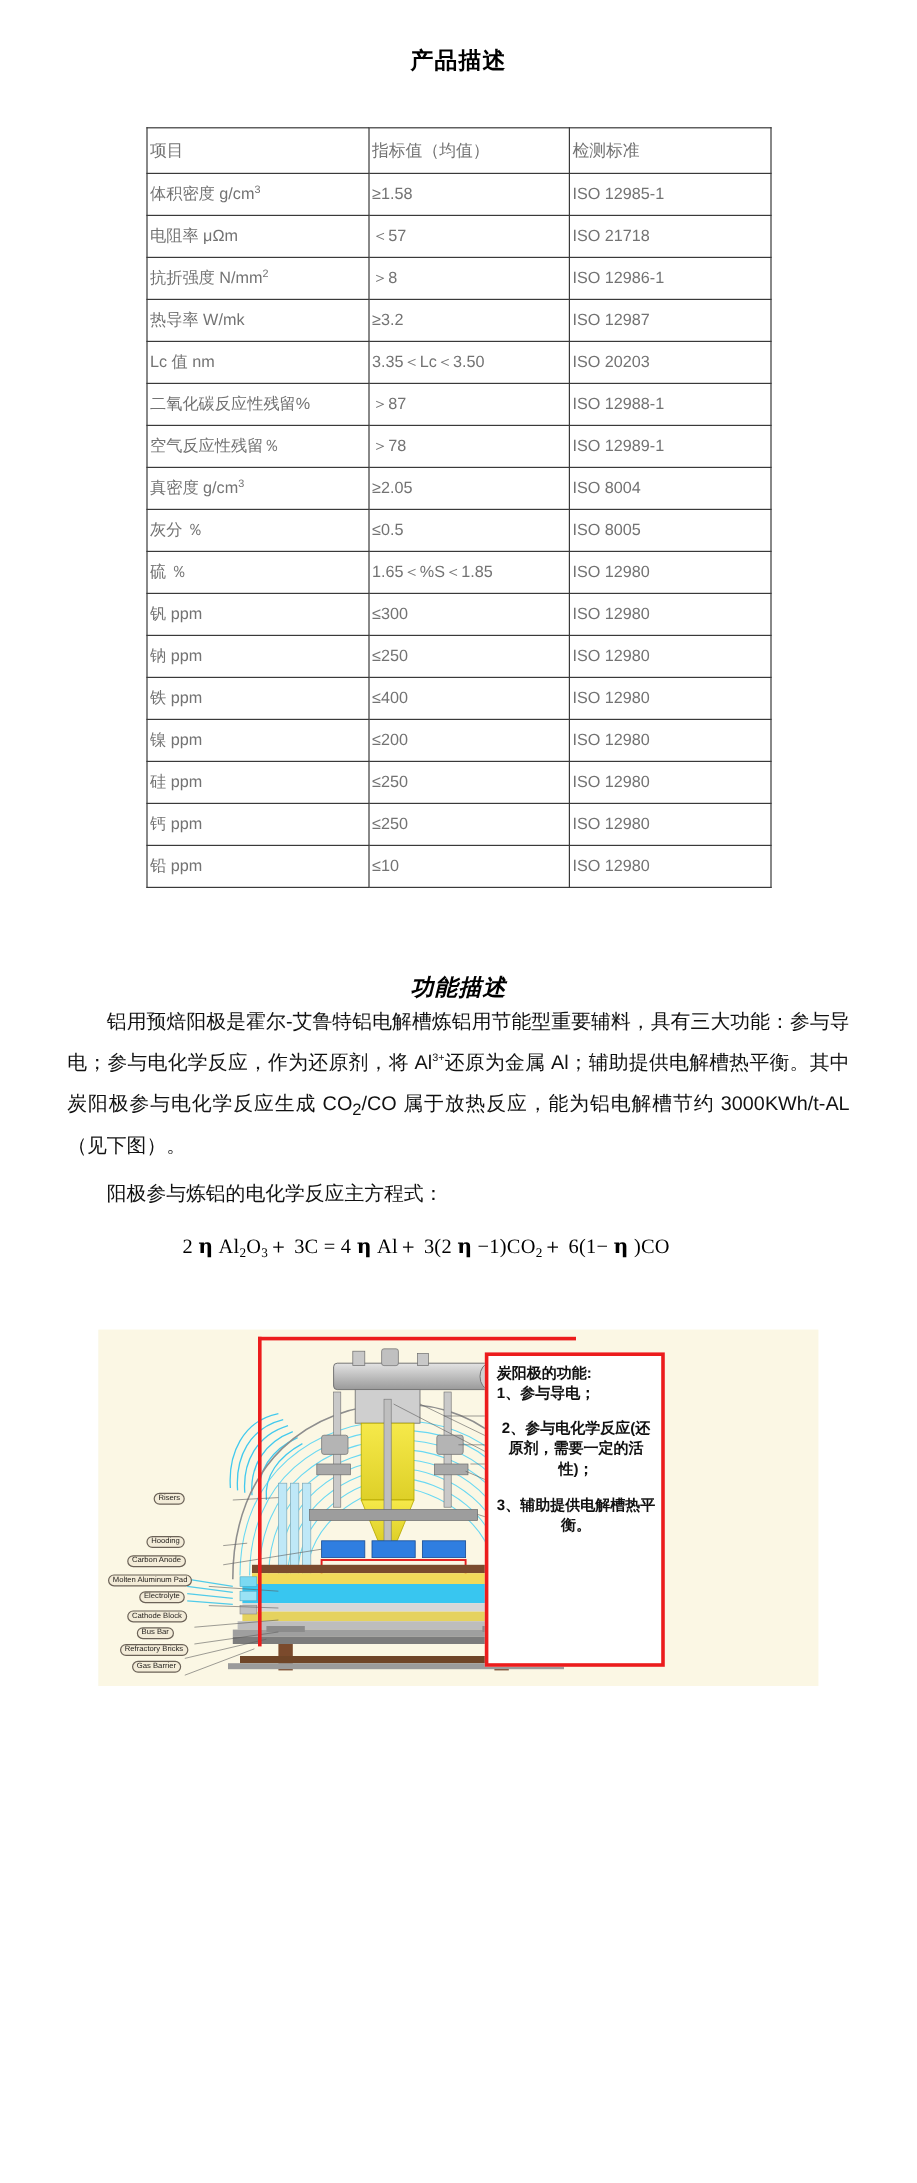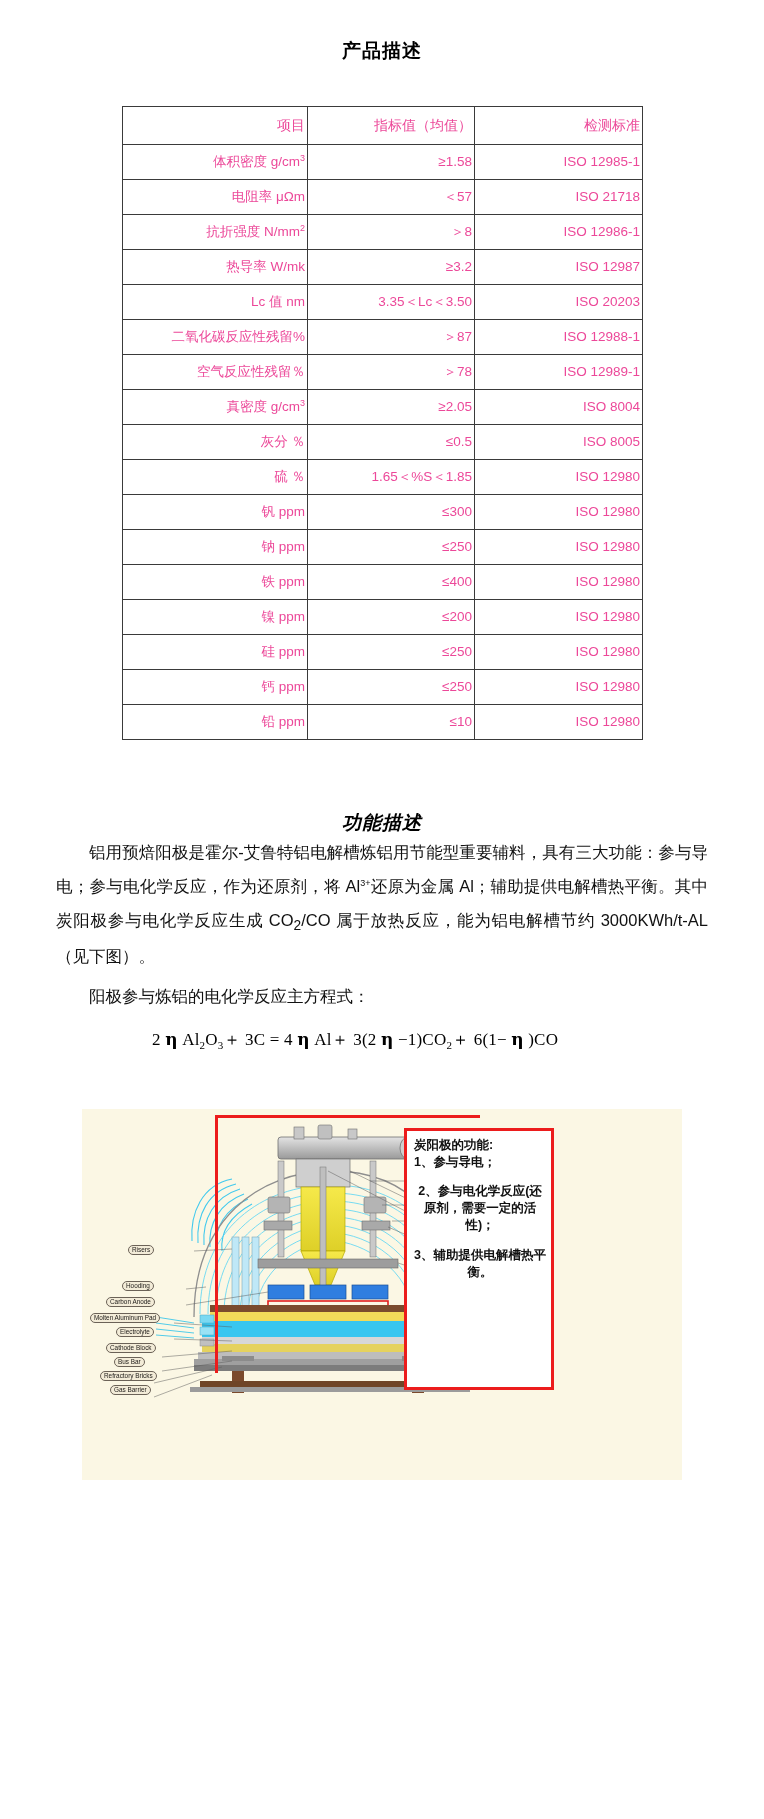--- a/index.html
+++ b/index.html
@@ -34,24 +34,24 @@
     width:520px;
   }
   table.spec{
     border-collapse:collapse;
     width:520px;
     table-layout:fixed;
   }
   table.spec td{
     border:1px solid #3a3a3a;
     height:34px;
-    text-align:right;
+    text-align:left;
     vertical-align:middle;
     font-size:13.5px;
-    color:#ec4899;
+    color:#737373;
     padding:0 2px;
     line-height:1.2;
   }
   table.spec col.c1{width:185px;}
   table.spec col.c2{width:167px;}
   table.spec col.c3{width:168px;}
   table.spec tr.head td{font-size:14px;height:37px;}
   sup{font-size:9px;vertical-align:super;line-height:0;}
 
   
@@ -76,21 +76,21 @@
     letter-spacing:0.2px;
     white-space:nowrap;
   }
   .eq sub{font-size:11px;vertical-align:-0.35em;line-height:0;}
   .eta{font-family:"DejaVu Serif",serif;font-weight:bold;font-style:normal;}
 
   
   .figure-wrap{
     position:relative;
     width:600px;
-    height:371px;
+    height:297px;
     margin:58px auto 0 auto;
     background:#fbf7e4;
     overflow:hidden;
   }
   .fig-svg{position:absolute;left:0;top:0;}
 
   .callout{
     position:absolute;
     left:322px;
     top:19px;

